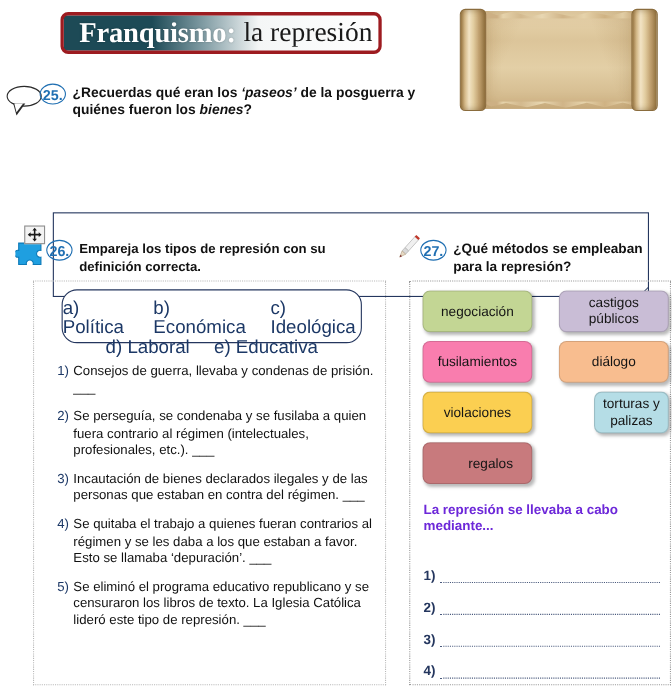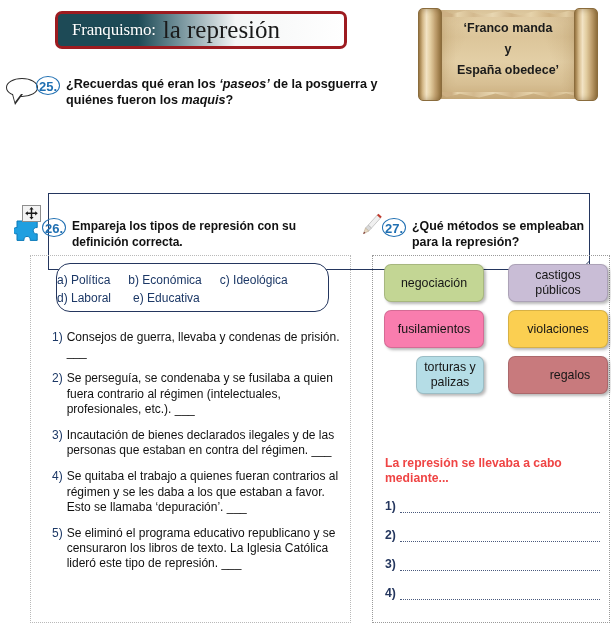--- a/index.html
+++ b/index.html
@@ -33,22 +33,22 @@
     border-radius: 7px;
     background: linear-gradient(to right, #1d4a56 0%, #1d4a56 28%, #7e9aa2 44%, #f4f6f6 62%, #ffffff 100%);
     box-sizing: border-box;
     display: flex;
     align-items: center;
     padding-left: 14px;
     overflow: hidden;
   }
   .title-strong {
     font-family: "Liberation Serif", serif;
-    font-weight: normal;
-    font-size: 17px;
+    font-weight: bold;
+    font-size: 26px;
     color: #ffffff;
     letter-spacing: -0.2px;
     text-shadow: 0 0 2px rgba(0,0,0,.25);
   }
   .title-rest {
     font-family: Liberation Serif, serif;
     font-size: 25px;
     color: #1a1a1a;
     margin-left: 7px;
   }
@@ -232,23 +232,23 @@
     width: 273px; height: 49px;
     border: 1.5px solid #24365e;
     border-radius: 14px;
     box-sizing: border-box;
     background: #ffffff;
     padding-top: 7px;
     z-index: 2;
   }
   .options-row {
     display: flex;
-    justify-content: flex-start;
+    justify-content: center;
     gap: 18px;
-    font-size: 12px;
+    font-size: 17px;
     color: #1c3866;
     line-height: 18px;
   }
   .options-row.second { gap: 22px; }
 
   .def-list {
     position: absolute;
     left: 52px; top: 125px;
     width: 290px;
   }
@@ -319,23 +319,23 @@
   }
 
   .fill-section {
     position: absolute;
     left: 12px; top: 200px;
     width: 215px;
   }
   .fill-title {
     font-size: 12.2px;
     font-weight: bold;
-    color: #ef4444;
+    color: #6d28d9;
     line-height: 15px;
-    margin-bottom: 13px;
+    margin-bottom: 30px;
   }
   .fill-line {
     display: flex;
     align-items: flex-end;
     font-size: 12.2px;
     font-weight: bold;
     color: #24365e;
     margin-bottom: 15px;
   }
   .fill-line .dots {
@@ -352,33 +352,28 @@
 
   <div class="title-banner">
     <span class="title-strong">Franquismo:</span>
     <span class="title-rest">la represión</span>
   </div>
 
   <div class="scroll">
     <div class="scroll-body"></div>
     <div class="scroll-roll left"></div>
     <div class="scroll-roll right"></div>
-    <div class="scroll-text">
-      <div>‘Franco manda</div>
-      <div>y</div>
-      <div>España obedece’</div>
-    </div>
   </div>
 </div>
 
 <div class="q25">
   <div class="speech-bubble"></div>
   <div class="qnum">25.</div>
   <div class="q25-text">
-    <span>¿Recuerdas qué eran los </span><i>‘paseos’</i><span> de la posguerra y quiénes fueron los </span><i>maquis</i><span>?</span>
+    <span>¿Recuerdas qué eran los </span><i>‘paseos’</i><span> de la posguerra y quiénes fueron los </span><i>bienes</i><span>?</span>
   </div>
   <div class="answer-box">
     <span></span>
     <span class="fold"></span>
     <span class="fold-inner"></span>
   </div>
 </div>
 
 <div class="q26">
 
@@ -456,20 +451,23 @@
 
     <div class="word-grid">
       <div class="word-box" style="background: rgb(195, 214, 148);">
           <span>negociación</span>
         </div>
       <div class="word-box" style="background: rgb(201, 189, 214);">
           <span>castigos<br>públicos</span>
         </div>
       <div class="word-box" style="background: rgb(249, 125, 174);">
           <span>fusilamientos</span>
+        </div>
+      <div class="word-box" style="background: rgb(248, 189, 143);">
+          <span>diálogo</span>
         </div>
       <div class="word-box" style="background: rgb(251, 207, 81);">
           <span>violaciones</span>
         </div>
       <div class="word-box" style="background: rgb(181, 221, 230); margin-left: 32px;">
           <span>torturas y<br>palizas</span>
         </div>
       <div class="word-box" style="background: rgb(200, 122, 125); padding-left: 24px;">
           <span>regalos</span>
         </div>

